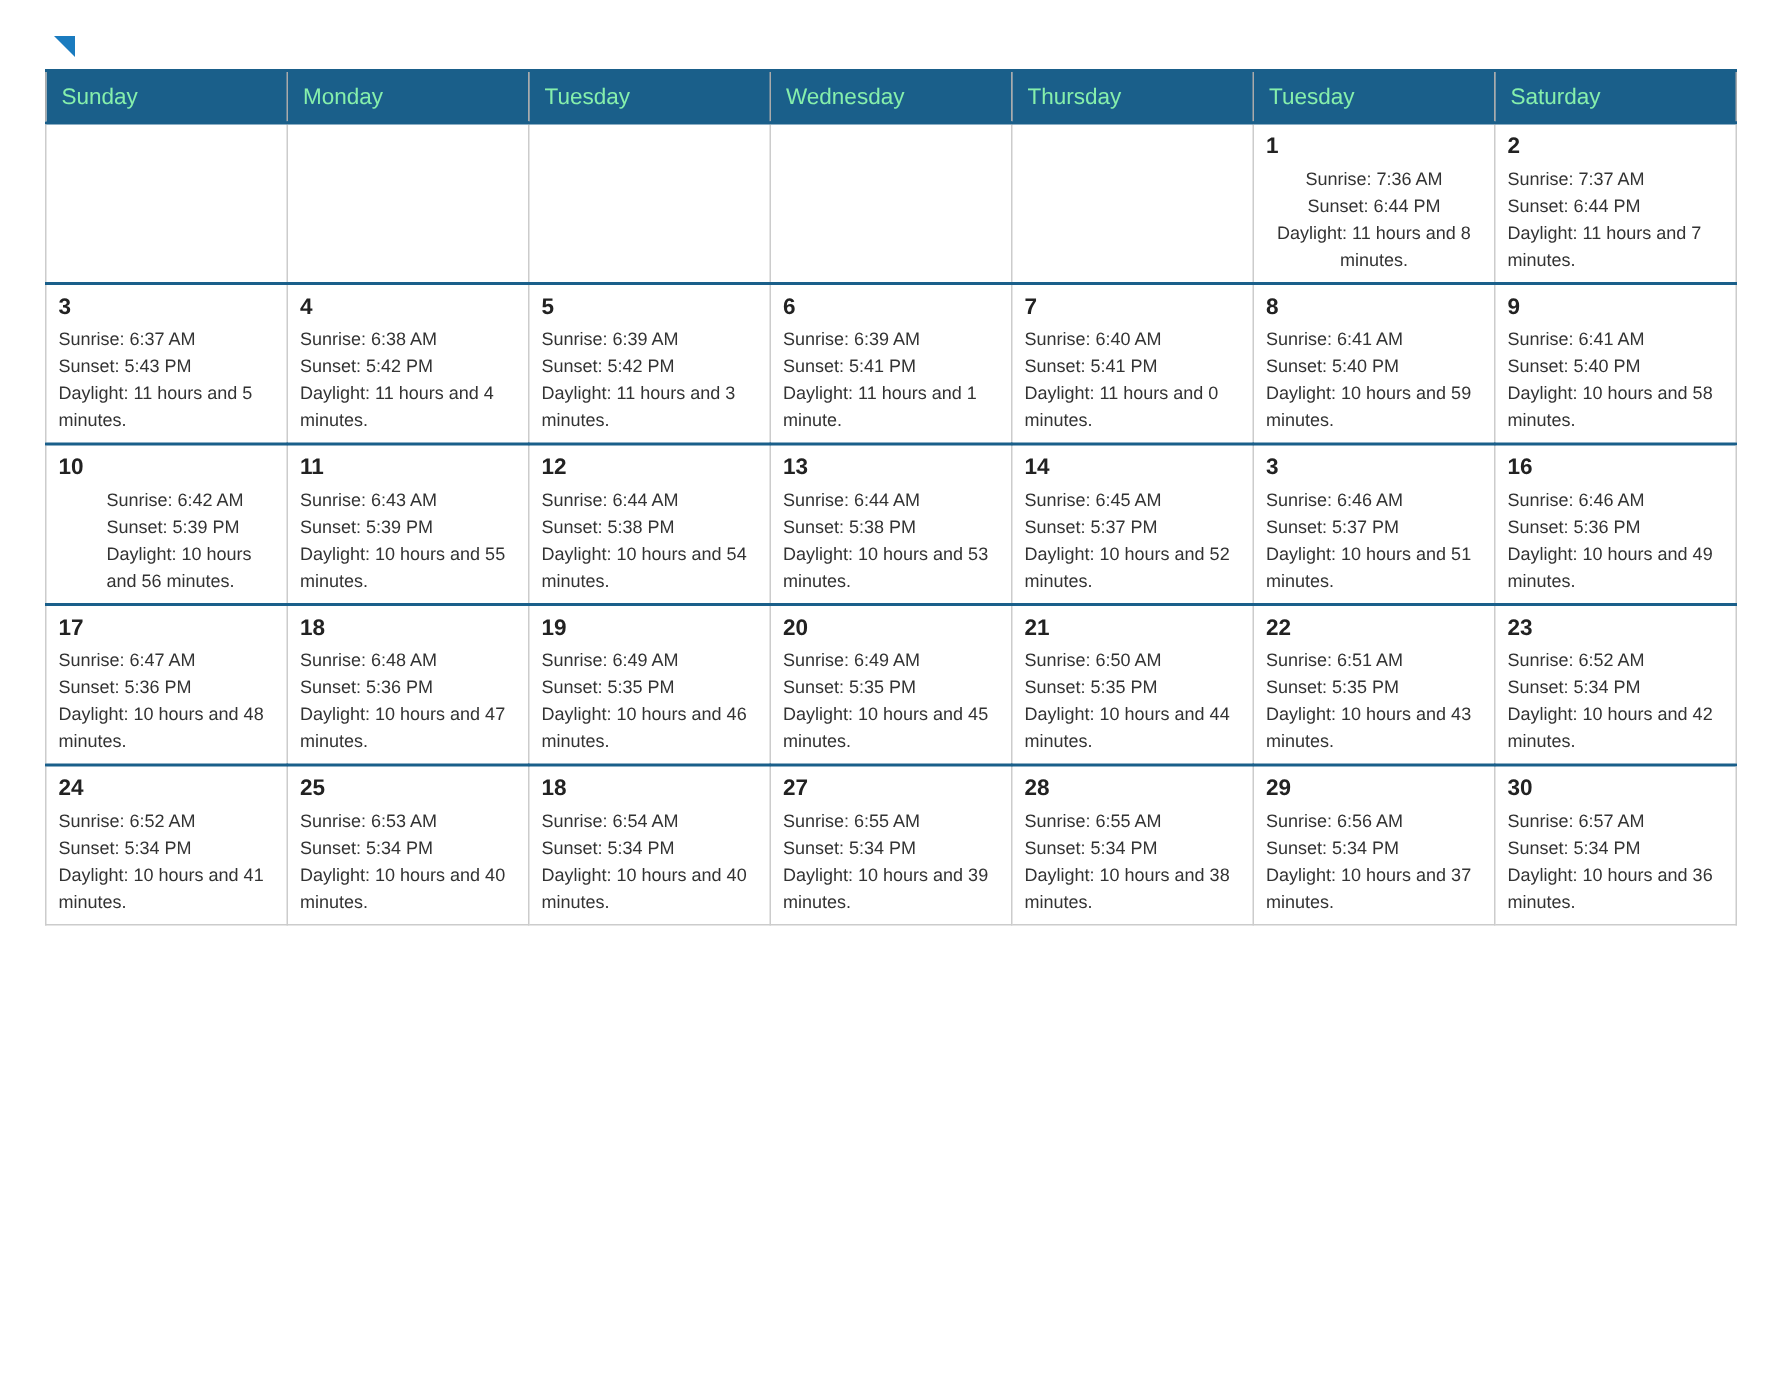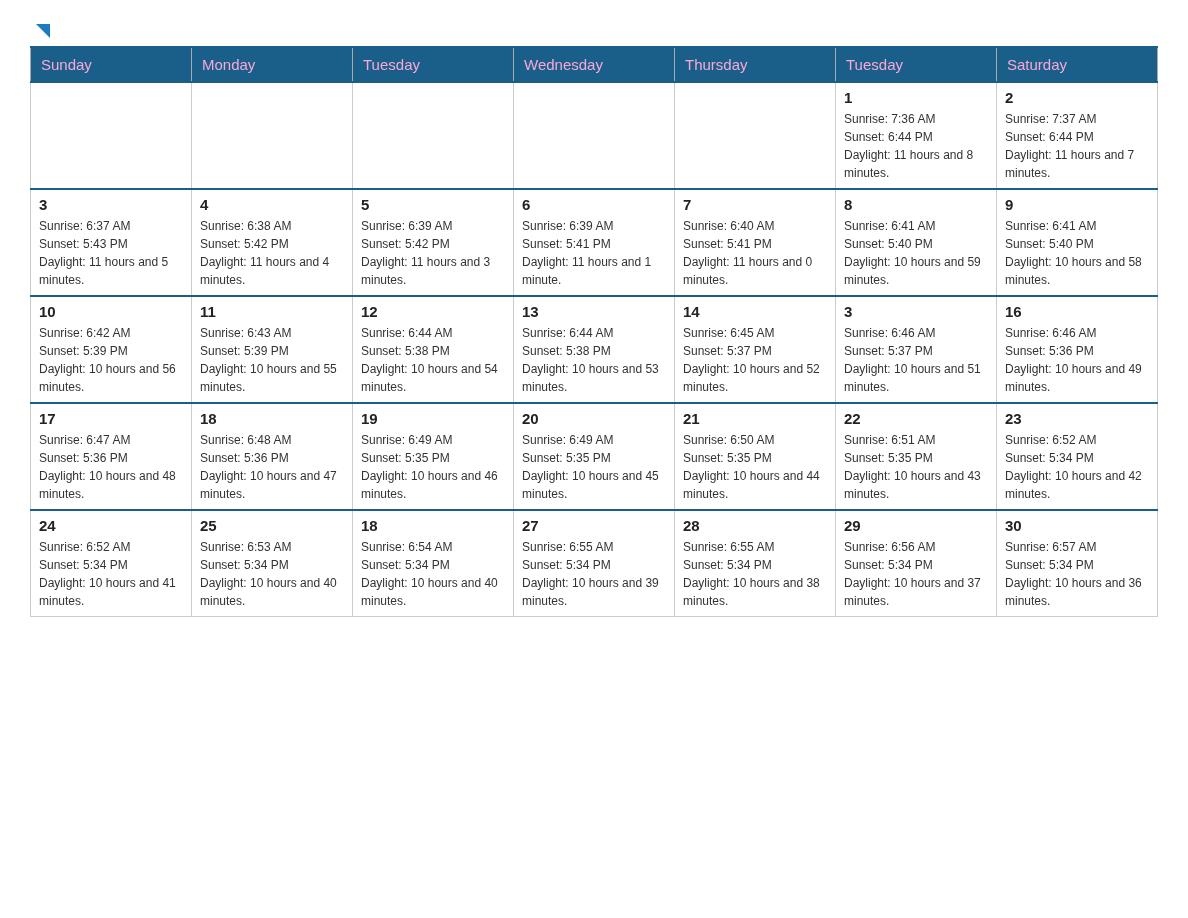--- a/index.html
+++ b/index.html
@@ -45,21 +45,21 @@
       color: #444;
       margin-top: 4px;
     }
     .calendar {
       width: 100%;
       border-collapse: collapse;
       border: 1px solid #aaa;
     }
     .calendar th {
       background-color: #1a5f8a;
-      color: #f9a8d4;
+      color: #86efac;
       font-size: 15px;
       font-weight: normal;
       padding: 8px 10px;
       text-align: left;
       border: 1px solid #aaa;
     }
     .calendar td {
       vertical-align: top;
       padding: 6px 8px;
       border: 1px solid #ccc;
@@ -123,21 +123,21 @@
   </thead>
   <tbody id="calendar-body">
   <tr>
         <td class="empty-cell"></td>
         <td class="empty-cell"></td>
         <td class="empty-cell"></td>
         <td class="empty-cell"></td>
         <td class="empty-cell"></td>
         <td>
           <span class="day-number">1</span>
-          <div class="day-info" style="white-space: pre-line;">Sunrise: 7:36 AM
+          <div class="day-info" style="white-space: pre-line; text-align: center;">Sunrise: 7:36 AM
 Sunset: 6:44 PM
 Daylight: 11 hours and 8 minutes.</div>
         </td>
         <td>
           <span class="day-number">2</span>
           <div class="day-info" style="white-space: pre-line;">Sunrise: 7:37 AM
 Sunset: 6:44 PM
 Daylight: 11 hours and 7 minutes.</div>
         </td>
       </tr>
@@ -181,21 +181,21 @@
         <td>
           <span class="day-number">9</span>
           <div class="day-info" style="white-space: pre-line;">Sunrise: 6:41 AM
 Sunset: 5:40 PM
 Daylight: 10 hours and 58 minutes.</div>
         </td>
       </tr>
       <tr>
         <td>
           <span class="day-number">10</span>
-          <div class="day-info" style="white-space: pre-line;">Sunrise: 6:42 AM
+          <div class="day-info" style="white-space: pre-line; margin-left: 32px;">Sunrise: 6:42 AM
 Sunset: 5:39 PM
 Daylight: 10 hours and 56 minutes.</div>
         </td>
         <td>
           <span class="day-number">11</span>
           <div class="day-info" style="white-space: pre-line;">Sunrise: 6:43 AM
 Sunset: 5:39 PM
 Daylight: 10 hours and 55 minutes.</div>
         </td>
         <td>

